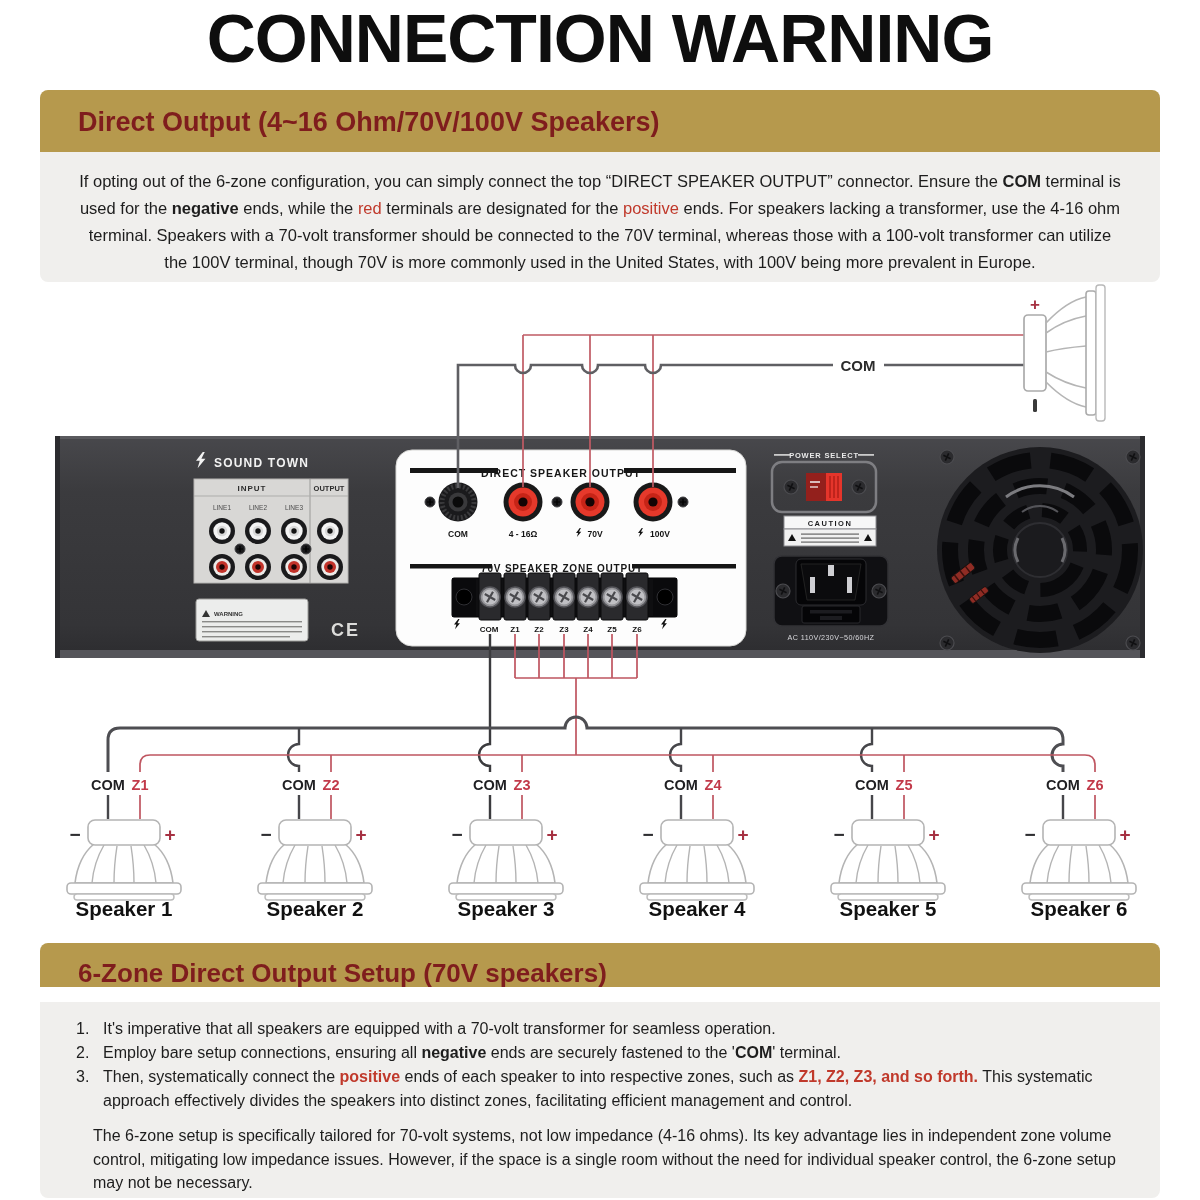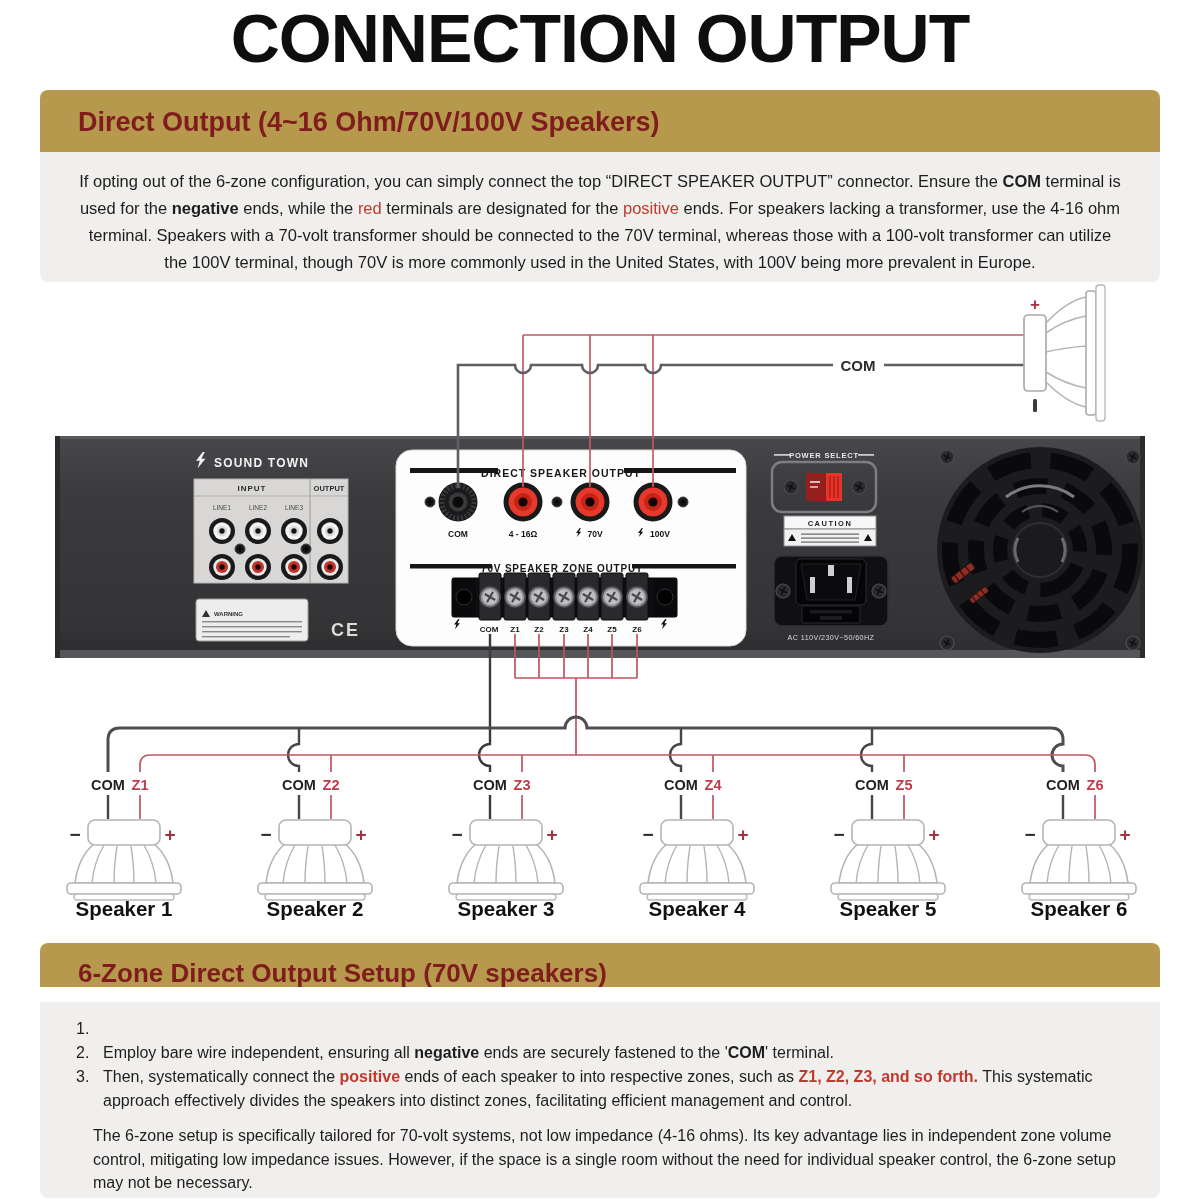--- a/index.html
+++ b/index.html
@@ -24,39 +24,40 @@
   #panel1 p{margin:0;}
   .para{margin-top:11px;line-height:23.5px;margin-left:17px;}
   #diagram-svg{position:absolute;top:0;left:0;pointer-events:none;}
   svg text{font-family:"Liberation Sans",sans-serif;}
 </style>
 </head>
 <body>
 
 <div id="page">
 
-  <div id="main-title">CONNECTION OUTPUT</div>
+  <div id="main-title">CONNECTION WARNING</div>
 
   <div id="band1" class="band">
     <span>Direct Output (4~16 Ohm/70V/100V Speakers)</span>
   </div>
   <div id="panel1" class="panel">
     <p><span>If opting out of the 6-zone configuration, you can simply connect the top “DIRECT SPEAKER OUTPUT” connector. Ensure the </span><span class="b">COM</span><span> terminal is used for the </span><span class="b">negative</span><span> ends, while the </span><span class="r">red</span><span> terminals are designated for the </span><span class="r">positive</span><span> ends. For speakers lacking a transformer, use the 4-16 ohm terminal. Speakers with a 70-volt transformer should be connected to the 70V terminal, whereas those with a 100-volt transformer can utilize the 100V terminal, though 70V is more commonly used in the United States, with 100V being more prevalent in Europe.</span></p>
   </div>
 
   <div id="band2" class="band">
     <span>6-Zone Direct Output  Setup (70V speakers)</span>
   </div>
   <div id="panel2" class="panel">
     <div class="li">
       <span class="num">1.</span>
+      <p><span>It's imperative that all speakers are equipped with a 70-volt transformer for seamless operation.</span></p>
     </div>
     <div class="li">
       <span class="num">2.</span>
-      <p><span>Employ bare wire independent, ensuring all </span><span class="b">negative</span><span> ends are securely fastened to the '</span><span class="b">COM</span><span>' terminal.</span></p>
+      <p><span>Employ bare setup connections, ensuring all </span><span class="b">negative</span><span> ends are securely fastened to the '</span><span class="b">COM</span><span>' terminal.</span></p>
     </div>
     <div class="li">
       <span class="num">3.</span>
       <p><span>Then, systematically connect the </span><span class="rb">positive</span><span> ends of each speaker to into respective zones, such as </span><span class="rb">Z1, Z2, Z3, and so forth.</span><span> This systematic approach effectively divides the speakers into distinct zones, facilitating efficient management and control.</span></p>
     </div>
     <p class="para">The 6-zone setup is specifically tailored for 70-volt systems, not low impedance (4-16 ohms). Its key advantage lies in independent zone volume control, mitigating low impedance issues. However, if the space is a single room without the need for individual speaker control, the 6-zone setup may not be necessary.</p>
   </div>
 
   <svg id="diagram-svg" width="1200" height="1200" viewBox="0 0 1200 1200">
     <defs>

